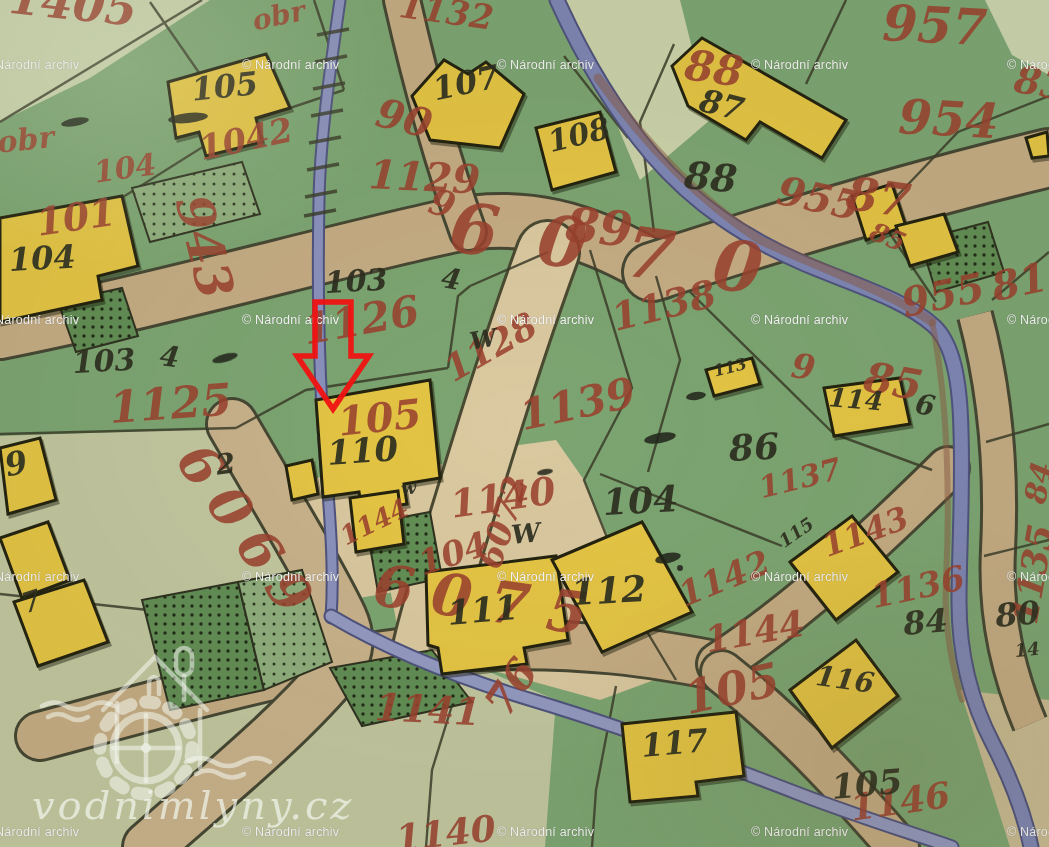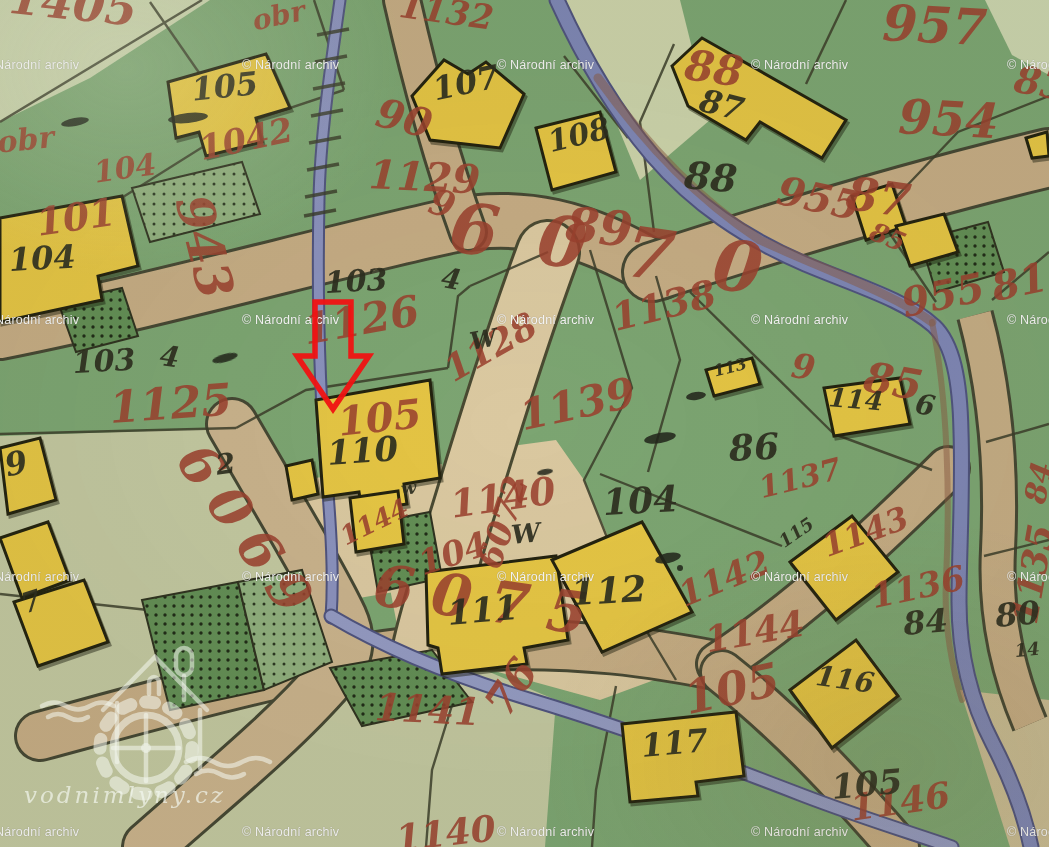--- a/index.html
+++ b/index.html
@@ -10,22 +10,22 @@
   #map-svg{position:absolute;left:0;top:0;}
   #labels-layer,#watermark-layer,#overlay-layer{position:absolute;left:0;top:0;width:1049px;height:847px;pointer-events:none;}
   .map-label{position:absolute;font-family:"DejaVu Serif",serif;font-style:italic;
              font-weight:700;white-space:nowrap;transform-origin:0 0;line-height:1;}
   .redlbl{color:rgba(154,64,46,.87);}
   .blacklbl{color:rgba(43,45,30,.92);}
   .wm{position:absolute;font-family:"Liberation Sans",sans-serif;font-size:12.5px;
       color:rgba(255,255,255,.95);text-shadow:0 0 1px rgba(40,40,40,.45);
       letter-spacing:.2px;white-space:nowrap;}
   #logo{position:absolute;left:0;top:0;}
-  #logo-text{position:absolute;left:24px;top:782px;font-family:"DejaVu Serif",serif;
-      font-style:italic;font-size:23px;letter-spacing:3px;
+  #logo-text{position:absolute;left:32px;top:782px;font-family:"DejaVu Serif",serif;
+      font-style:italic;font-size:40px;letter-spacing:3px;
       color:rgba(242,246,238,.70);white-space:nowrap;}
   #paper-tint{position:absolute;left:0;top:0;width:1049px;height:847px;
       background:
         radial-gradient(ellipse 400px 300px at 12% 8%, rgba(235,240,215,.18), rgba(0,0,0,0) 70%),
         radial-gradient(ellipse 500px 350px at 85% 90%, rgba(120,95,50,.12), rgba(0,0,0,0) 70%),
         radial-gradient(ellipse 600px 400px at 50% 50%, rgba(0,0,0,0), rgba(60,60,30,.06) 90%);
       pointer-events:none;}
 </style>
 </head>
 <body>

